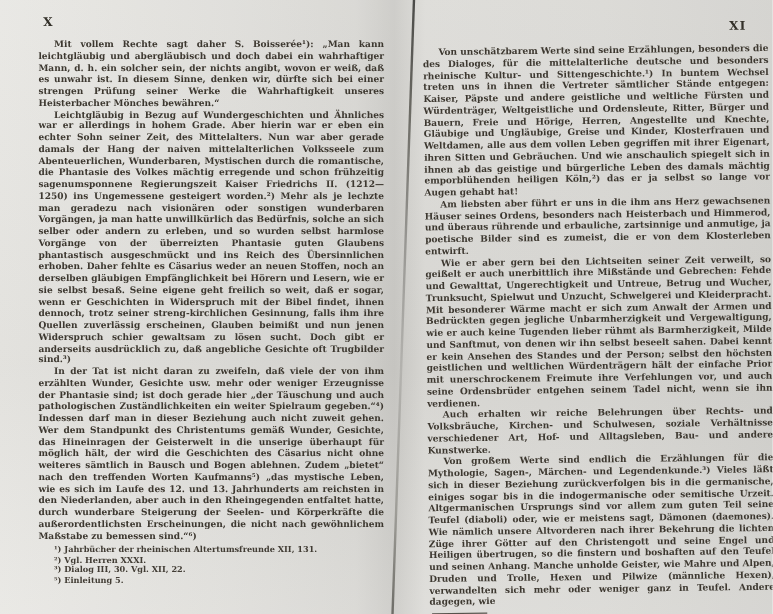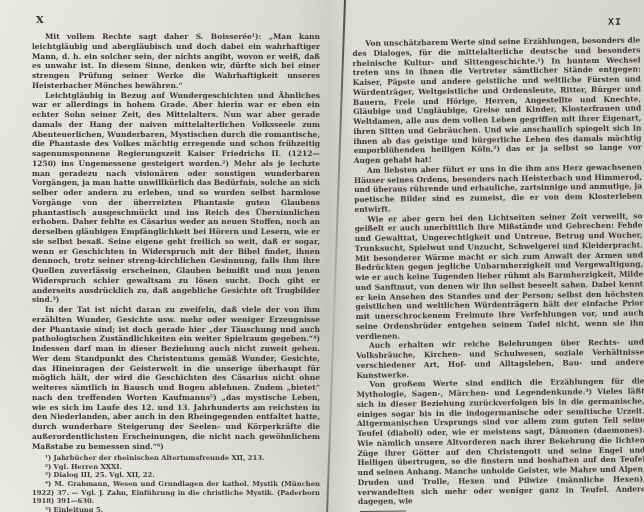--- a/index.html
+++ b/index.html
@@ -15,21 +15,21 @@
   .fold-line {
     position:absolute; left:335px; top:-8px; width:2px; height:530px;
     background:linear-gradient(180deg,#2e2e2c 0%, #57564f 18%, #8f8e8a 40%, #b0afab 60%, #96958f 82%, #55544e 100%);
     transform:rotate(2deg); opacity:0.85;
   }
   .page { position:absolute; top:14px; }
   .page-left  { left:32px;  width:288px; }
   .page-right { left:352px; width:288px; top:16px; transform:rotate(-0.7deg); transform-origin:top left; }
   .pageno { font-weight:bold; font-size:10px; color:#333029; }
   .pageno-left  { margin:0 0 7px 4px; letter-spacing:1px; }
-  .pageno-right { position:absolute; top:4px; right:18px; letter-spacing:1px;font-family:Liberation Mono, monospace; }
+  .pageno-right { position:absolute; top:4px; right:18px; letter-spacing:1px; }
   .body p {
     margin:0; text-indent:13px; text-align:justify;
     font-size:7.5px; line-height:9.75px; font-weight:600;
     color:#3d3830;
   }
   .page-right .body { margin-top:23px; }
   .footnotes { margin-top:3px; }
   .footnotes p {
     margin:0; text-indent:13px; text-align:justify;
     font-size:6.8px; line-height:8.6px; font-weight:600;
@@ -45,24 +45,23 @@
   <div class="fold-line"></div>
 
   <div class="page page-left">
     <div class="pageno pageno-left">X</div>
     <div class="body">
       <p>Mit vollem Rechte sagt daher S. Boisserée¹): „Man kann leichtgläubig und abergläubisch und doch dabei ein wahrhaftiger Mann, d. h. ein solcher sein, der nichts angibt, wovon er weiß, daß es unwahr ist. In diesem Sinne, denken wir, dürfte sich bei einer strengen Prüfung seiner Werke die Wahrhaftigkeit unseres Heisterbacher Mönches bewähren.“</p>
       <p>Leichtgläubig in Bezug auf Wundergeschichten und Ähnliches war er allerdings in hohem Grade. Aber hierin war er eben ein echter Sohn seiner Zeit, des Mittelalters. Nun war aber gerade damals der Hang der naiven mittelalterlichen Volksseele zum Abenteuerlichen, Wunderbaren, Mystischen durch die romantische, die Phantasie des Volkes mächtig erregende und schon frühzeitig sagenumsponnene Regierungszeit Kaiser Friedrichs II. (1212—1250) ins Ungemessene gesteigert worden.²) Mehr als je lechzte man geradezu nach visionären oder sonstigen wunderbaren Vorgängen, ja man hatte unwillkürlich das Bedürfnis, solche an sich selber oder andern zu erleben, und so wurden selbst harmlose Vorgänge von der überreizten Phantasie guten Glaubens phantastisch ausgeschmückt und ins Reich des Übersinnlichen erhoben. Daher fehlte es Cäsarius weder an neuen Stoffen, noch an derselben gläubigen Empfänglichkeit bei Hörern und Lesern, wie er sie selbst besaß. Seine eigene geht freilich so weit, daß er sogar, wenn er Geschichten in Widerspruch mit der Bibel findet, ihnen dennoch, trotz seiner streng-kirchlichen Gesinnung, falls ihm ihre Quellen zuverlässig erscheinen, Glauben beimißt und nun jenen Widerspruch schier gewaltsam zu lösen sucht. Doch gibt er anderseits ausdrücklich zu, daß angebliche Gesichte oft Trugbilder sind.³)</p>
       <p>In der Tat ist nicht daran zu zweifeln, daß viele der von ihm erzählten Wunder, Gesichte usw. mehr oder weniger Erzeugnisse der Phantasie sind; ist doch gerade hier „der Täuschung und auch pathologischen Zuständlichkeiten ein weiter Spielraum gegeben.“⁴) Indessen darf man in dieser Beziehung auch nicht zuweit gehen. Wer dem Standpunkt des Christentums gemäß Wunder, Gesichte, das Hineinragen der Geisterwelt in die unserige überhaupt für möglich hält, der wird die Geschichten des Cäsarius nicht ohne weiteres sämtlich in Bausch und Bogen ablehnen. Zudem „bietet“ nach den treffenden Worten Kaufmanns⁵) „das mystische Leben, wie es sich im Laufe des 12. und 13. Jahrhunderts am reichsten in den Niederlanden, aber auch in den Rheingegenden entfaltet hatte, durch wunderbare Steigerung der Seelen- und Körperkräfte die außerordentlichsten Erscheinungen, die nicht nach gewöhnlichem Maßstabe zu bemessen sind.“⁶)</p>
     </div>
     <div class="footnotes">
-      <p>¹) Jahrbücher der rheinischen Altertumsfreunde XII, 213.</p>
+      <p>¹) Jahrbücher der rheinischen Altertumsfreunde XII, 131.</p>
       <p>²) Vgl. Herren XXXI.</p>
-      <p>³) Dialog III, 25. Vgl. XII, 22.</p>
-      <p>⁴) M. Grabmann, Wesen und Grundlagen der kathol. Mystik (München 1922) 37. — Vgl. J. Zahn, Einführung in die christliche Mystik. (Paderborn 1918) 391—630.</p>
+      <p>³) Dialog III, 30. Vgl. XII, 22.</p>
       <p>⁵) Einleitung 5.</p>
 
     </div>
   </div>
 
   <div class="page page-right">
     <div class="pageno pageno-right">XI</div>
     <div class="body">
       <p>Von unschätzbarem Werte sind seine Erzählungen, besonders die des Dialoges, für die mittelalterliche deutsche und besonders rheinische Kultur- und Sittengeschichte.¹) In buntem Wechsel treten uns in ihnen die Vertreter sämtlicher Stände entgegen: Kaiser, Päpste und andere geistliche und weltliche Fürsten und Würdenträger, Weltgeistliche und Ordensleute, Ritter, Bürger und Bauern, Freie und Hörige, Herren, Angestellte und Knechte, Gläubige und Ungläubige, Greise und Kinder, Klosterfrauen und Weltdamen, alle aus dem vollen Leben gegriffen mit ihrer Eigenart, ihren Sitten und Gebräuchen. Und wie anschaulich spiegelt sich in ihnen ab das geistige und bürgerliche Leben des damals mächtig emporblühenden heiligen Köln,²) das er ja selbst so lange vor Augen gehabt hat!</p>
       <p>Am liebsten aber führt er uns in die ihm ans Herz gewachsenen Häuser seines Ordens, besonders nach Heisterbach und Himmerod, und überaus rührende und erbauliche, zartsinnige und anmutige, ja poetische Bilder sind es zumeist, die er von dem Klosterleben entwirft.</p>

